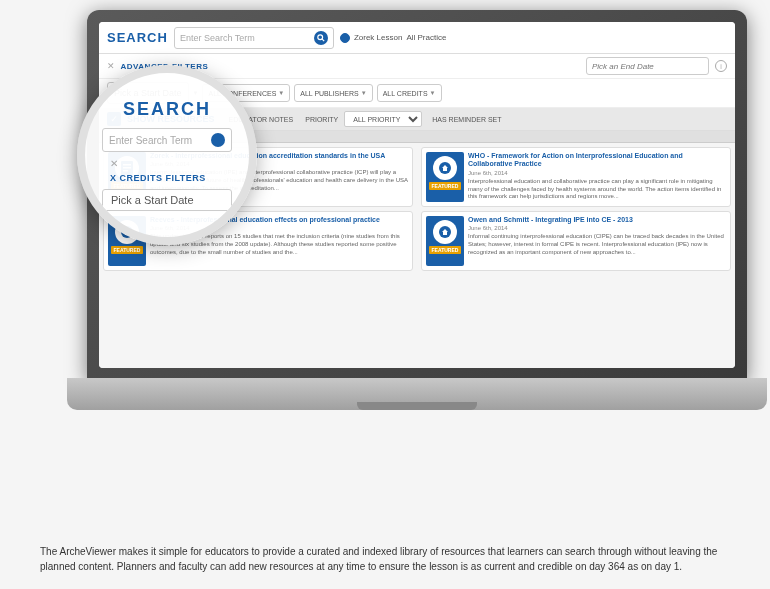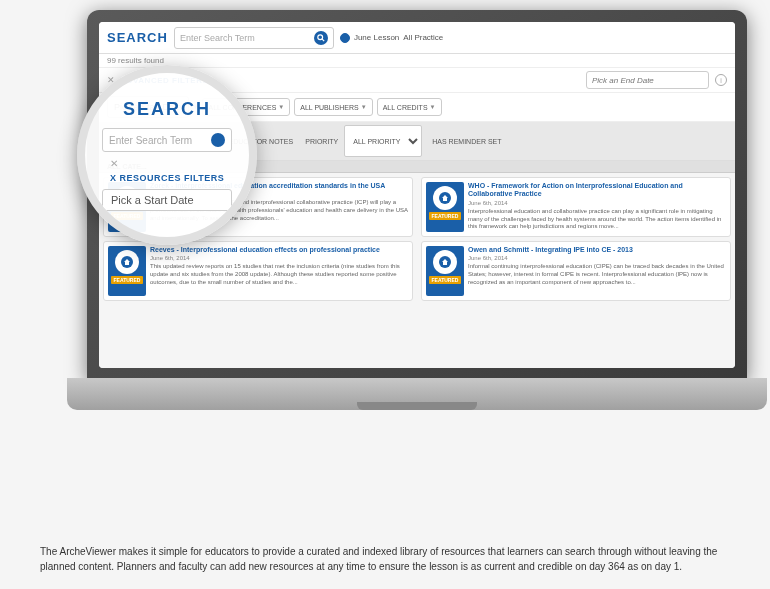--- a/index.html
+++ b/index.html
@@ -275,21 +275,21 @@
       font-size: 7px;
     }
 
     .priority-select {
       border: 1px solid #ccc;
       border-radius: 2px;
       padding: 1px 4px;
       font-size: 7px;
       color: #555;
       background: #fff;
-      height: 32px;
+      height: 16px;
     }
 
     .reminder-label {
       color: #555;
       font-size: 7px;
       margin-left: 4px;
     }
 
     
     .categories-row {
@@ -496,28 +496,25 @@
               <span class="search-input-text">Enter Search Term</span>
               <div class="search-icon-btn">
                 <svg width="8" height="8" viewBox="0 0 10 10">
                   <circle cx="4" cy="4" r="3" stroke="white" stroke-width="1.5" fill="none"></circle>
                   <line x1="6.5" y1="6.5" x2="9" y2="9" stroke="white" stroke-width="1.5"></line>
                 </svg>
               </div>
             </div>
             <div class="radio-group">
               <span class="radio-dot"></span>
-              <span>June Lesson</span>
+              <span>Zorek Lesson</span>
               <span>All Practice</span>
             </div>
           </div>
 
-          <div class="results-bar">
-            <span>99 results found</span>
-          </div>
 
           <div class="filters-row">
             <span class="x-btn">✕</span>
             <span class="adv-filters-label">ADVANCED FILTERS</span>
             <input type="text" class="end-date-input" style="margin-left: auto; font-style: italic;" placeholder="Pick an End Date">
             <div class="info-icon">i</div>
           </div>
 
           <div class="date-filter-row">
             <button class="start-date-btn">Pick a Start Date</button>
@@ -633,20 +630,20 @@
     <div class="keyboard-base"></div>
 
     <div class="magnify-overlay">
       <div class="magnify-content">
         <div class="magnify-search">SEARCH</div>
         <div class="magnify-input-row">
           <span class="magnify-input-text">Enter Search Term</span>
           <div class="magnify-search-icon"></div>
         </div>
         <span class="magnify-x-btn">✕</span>
-        <span class="magnify-adv">X RESOURCES FILTERS</span>
+        <span class="magnify-adv">X CREDITS FILTERS</span>
         <button class="magnify-date-btn">Pick a Start Date</button>
       </div>
     </div>
   </div>
 </div>
 
 <div class="bottom-text">The ArcheViewer makes it simple for educators to provide a curated and indexed library of resources that learners can search through without leaving the planned content. Planners and faculty can add new resources at any time to ensure the lesson is as current and credible on day 364 as on day 1.</div>
 
 </body></html>

